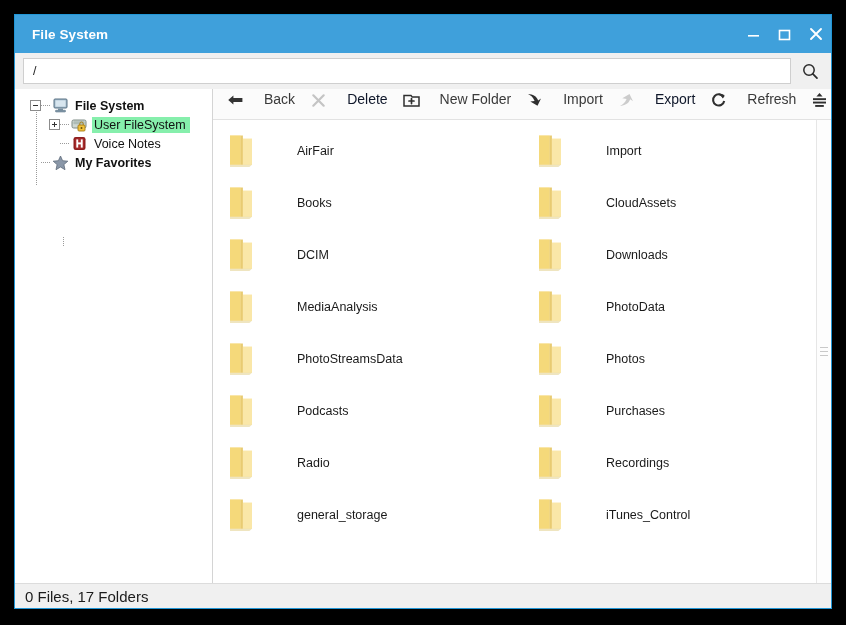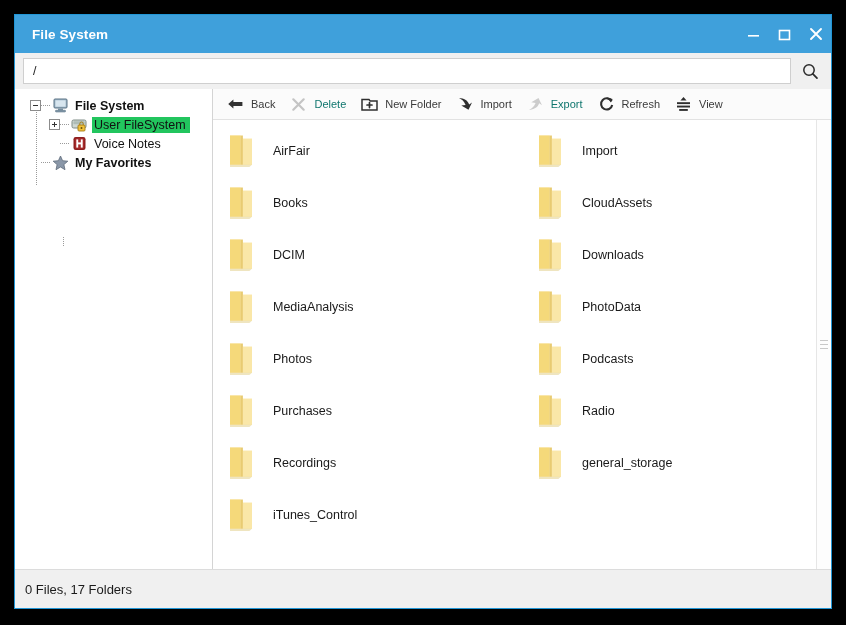--- a/index.html
+++ b/index.html
@@ -162,21 +162,21 @@
     margin-right: 4px;
     display: flex;
     align-items: center;
     justify-content: center;
   }
   .tlabel {
     color: #111;
     padding: 1px 4px 1px 2px;
   }
   .tlabel.bold { font-weight: bold; }
-  .tlabel.sel { background: #22c55e; }
+  .tlabel.sel { background: #86efac; }
 
   
   .content {
     flex: 1 1 auto;
     display: flex;
     flex-direction: column;
     min-width: 0;
     position: relative;
     background: #ffffff;
   }
@@ -185,37 +185,37 @@
     flex: 0 0 auto;
     background: #fbfbfb;
     border-bottom: 1px solid #e2e2e2;
     display: flex;
     align-items: center;
     padding-left: 8px;
     box-sizing: border-box;
   }
   .tbtn {
     display: flex;
-    align-items: center;
     height: 26px;
     padding: 0 9px 0 5px;
-    font-size: 11px;
+    font-size: 14px;
     color: #3a3a3a;
     white-space: nowrap;
+    gap: 13px;
   }
   .tbtn .ic {
     width: 19px;
     height: 18px;
     margin-right: 6px;
     display: flex;
     align-items: center;
     justify-content: center;
     flex: 0 0 auto;
   }
-  .tbtn.disabled { color: #0f766e; }
+  .tbtn.disabled { color: #0f172a; }
 
   .filearea {
     flex: 1 1 auto;
     position: relative;
     overflow: hidden;
     background: #ffffff;
   }
   .grid {
     position: absolute;
     left: 0; top: 0; right: 0;
@@ -234,20 +234,21 @@
   .folder-ic {
     width: 28px;
     height: 34px;
     flex: 0 0 auto;
     margin-right: 18px;
   }
   .item .nm {
     font-size: 12.5px;
     color: #1a1a1a;
     white-space: nowrap;
+    margin-left: 24px;
   }
 
   
   .splitter {
     position: absolute;
     right: 0;
     top: 31px;
     bottom: 0;
     width: 14px;
     background: #fdfdfd;
@@ -257,28 +258,28 @@
     justify-content: center;
   }
   .grip {
     width: 8px;
     height: 9px;
     background: repeating-linear-gradient(to bottom, #c9c9c9 0 1px, transparent 1px 4px);
   }
 
   
   .statusbar {
-    height: 39px;
+    height: 25px;
     flex: 0 0 auto;
     background: #f0f0f0;
     border-top: 1px solid #dcdcdc;
     display: flex;
     align-items: center;
     padding-left: 10px;
-    font-size: 13px;
+    font-size: 15px;
     color: #1b1b1b;
     box-sizing: border-box;
   }
 </style>
 </head>
 <body>
 
 <div id="window">
 
   <div class="titlebar">
@@ -536,20 +537,30 @@
               <div class="nm">PhotoData</div>
             </div>
             <div class="item">
               <div class="folder-ic"><svg width="28" height="34" viewBox="0 0 28 34">
   <path d="M3 1.5 h10.5 l2.4 3.2 H25 v26 H3 z" fill="#fbe9b0"></path>
   <path d="M3 1.5 h10.5 v29.2 H3 z" fill="#f5d97a"></path>
   <path d="M13.5 1.5 h2.4 l0 29.2 h-2.4 z" fill="#e8cb72"></path>
   <path d="M15.9 4.7 H25 v26 h-9.1 z" fill="#fae7a8"></path>
   <path d="M3 30.7 h22 l-2.6 2.4 H3 z" fill="#e2cf8d" opacity=".55"></path>
 </svg></div>
+              <div class="nm">PhotoStreamsData</div>
+            </div>
+            <div class="item">
+              <div class="folder-ic"><svg width="28" height="34" viewBox="0 0 28 34">
+  <path d="M3 1.5 h10.5 l2.4 3.2 H25 v26 H3 z" fill="#fbe9b0"></path>
+  <path d="M3 1.5 h10.5 v29.2 H3 z" fill="#f5d97a"></path>
+  <path d="M13.5 1.5 h2.4 l0 29.2 h-2.4 z" fill="#e8cb72"></path>
+  <path d="M15.9 4.7 H25 v26 h-9.1 z" fill="#fae7a8"></path>
+  <path d="M3 30.7 h22 l-2.6 2.4 H3 z" fill="#e2cf8d" opacity=".55"></path>
+</svg></div>
               <div class="nm">Photos</div>
             </div>
             <div class="item">
               <div class="folder-ic"><svg width="28" height="34" viewBox="0 0 28 34">
   <path d="M3 1.5 h10.5 l2.4 3.2 H25 v26 H3 z" fill="#fbe9b0"></path>
   <path d="M3 1.5 h10.5 v29.2 H3 z" fill="#f5d97a"></path>
   <path d="M13.5 1.5 h2.4 l0 29.2 h-2.4 z" fill="#e8cb72"></path>
   <path d="M15.9 4.7 H25 v26 h-9.1 z" fill="#fae7a8"></path>
   <path d="M3 30.7 h22 l-2.6 2.4 H3 z" fill="#e2cf8d" opacity=".55"></path>
 </svg></div>

